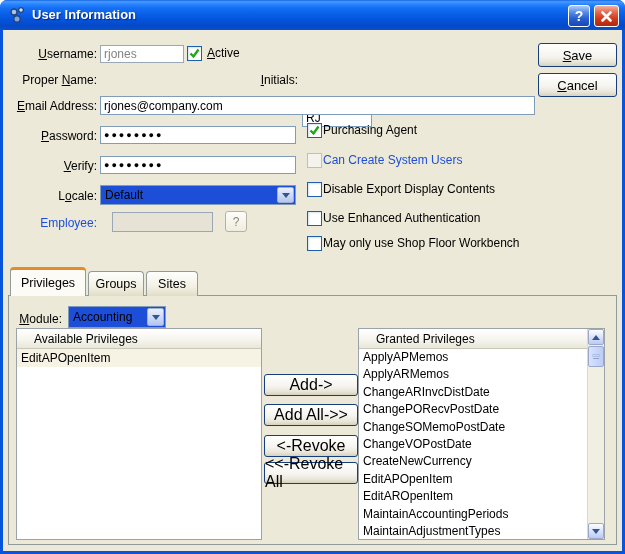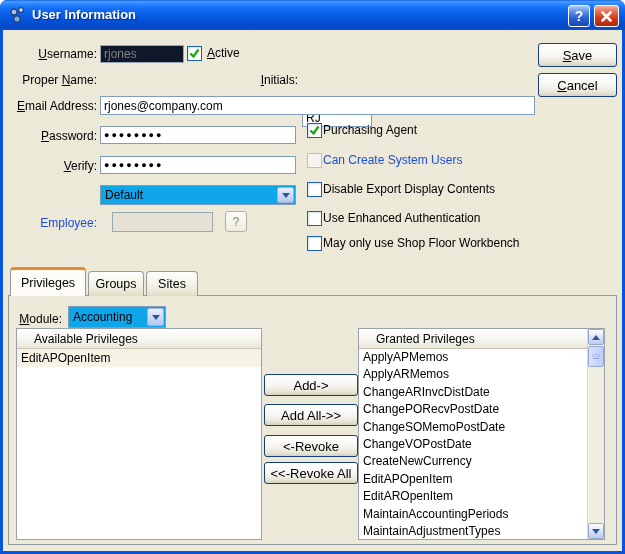--- a/index.html
+++ b/index.html
@@ -19,38 +19,38 @@
     display:flex; align-items:center; justify-content:center; color:#fff; font-weight:bold; font-size:14px; }
   .tbtn.help { right:35px; width:22px;
     background:linear-gradient(180deg,#aecbf7 0%,#5a8ee8 30%,#2a5fd0 62%,#1848b8 100%); }
   .tbtn.close { right:6px; width:25px;
     background:linear-gradient(180deg,#f3b2a0 0%,#e46a50 30%,#d23a1d 62%,#ad2a10 100%); }
   
   .lbl { position:absolute; left:0; width:97px; text-align:right; height:18px; line-height:18px; }
   .lbl.gray, .gray { color:#1d4ed8; }
   .txt { position:absolute; background:#fff; border:1px solid #7f9db9; font-family:inherit;
     font-size:12px; padding:0 3px; color:#000; outline:none; }
-  .txt.dis { background:#0f172a; color:#848484; border-color:#9aa8b5; }
+  .txt.dis { background:#ffffff; color:#848484; border-color:#9aa8b5; }
   .pwd { font-size:9px; letter-spacing:2px; font-weight:bold; }
-  .combo { position:absolute; background:#0ea5e9; border:1px solid #7f9db9; display:flex;
+  .combo { position:absolute; background:#1d4ed8; border:1px solid #7f9db9; display:flex;
     align-items:center; justify-content:space-between; padding-left:4px; }
   .combo .cbtn { width:17px; align-self:stretch; margin:1px;
     background:linear-gradient(180deg,#e9effc 0%,#cdd9f6 55%,#b4c6f0 100%);
     border:1px solid #9eb0d4; border-radius:2px; display:flex; align-items:center; justify-content:center; }
   .tri-dn { width:0; height:0; border-left:4px solid transparent; border-right:4px solid transparent; border-top:5px solid #33568e; }
   .tri-up-s { width:0; height:0; border-left:4px solid transparent; border-right:4px solid transparent; border-bottom:5px solid #33568e; }
   
   .cb { position:absolute; width:15px; height:15px; border:1px solid #1d5fab; background:#fff;
     box-shadow:inset 1px 1px 2px #d5e2f0; display:flex; align-items:center; justify-content:center; }
   .cb.dis { border-color:#bcc0bd; background:#f4f3ec; box-shadow:none; }
   .cblbl { position:absolute; height:15px; line-height:15px; }
   
   .btn { position:absolute; border:1px solid #163e7c; border-radius:3px; cursor:default;
     background:linear-gradient(180deg,#ffffff 0%,#f5f4ef 55%,#e9e6d8 82%,#d6d1bd 100%);
-    display:flex; align-items:center; justify-content:center; font-size:13px; }
+    display:flex; align-items:center; justify-content:center; font-size:16px; }
   .btn.big { font-size:13px; }
   .qbtn { position:absolute; border:1px solid #b6b2a0; border-radius:3px; color:#8b8878;
     background:linear-gradient(180deg,#fdfdfa 0%,#efedde 100%); display:flex; align-items:center; justify-content:center; }
   
   .tab { position:absolute; border:1px solid #919b9c; border-bottom:none; border-radius:4px 4px 0 0;
     background:linear-gradient(180deg,#fefefd 0%,#f3f1e4 60%,#e0ddc8 100%);
     display:flex; align-items:center; justify-content:center; font-size:12.5px; z-index:1; }
   .tab.active { background:#fcfbf5; border-top:3px solid #e68b2c; z-index:3; }
   .tabframe { position:absolute; left:8px; top:295px; width:609px; height:250px;
     border:1px solid #919b9c; background:#ece9d8; z-index:0; }
@@ -110,20 +110,21 @@
   <input class="txt" style="left: 302px; top: 70px; width: 70px; height: 19px; margin-top: 38px;" value="RJ">
 
   <div class="lbl" style="top:97px"><u>E</u>mail Address:</div>
   <input class="txt" style="left: 100px; top: 96px; width: 435px; height: 19px;" value="rjones@company.com">
 
   <div class="lbl" style="top:127px"><u>P</u>assword:</div>
   <input class="txt pwd" style="left: 100px; top: 126px; width: 196px; height: 18px;" value="●●●●●●●●">
   <div class="lbl" style="top:157px"><u>V</u>erify:</div>
   <input class="txt pwd" style="left: 100px; top: 156px; width: 196px; height: 18px;" value="●●●●●●●●">
 
+  <div class="lbl" style="top:187px">L<u>o</u>cale:</div>
   <div class="combo" style="left:100px;top:185px;width:196px;height:20px">
     <span>Default</span>
     <span class="cbtn">
         <span class="tri-dn"></span>
       </span>
   </div>
 
   <div class="lbl gray" style="top:214px">Employee:</div>
   <input class="txt dis" style="left: 112px; top: 212px; width: 101px; height: 20px; background: rgb(230, 227, 214);" readonly="" value="">
   <div class="qbtn" style="left:225px;top:211px;width:22px;height:21px">

